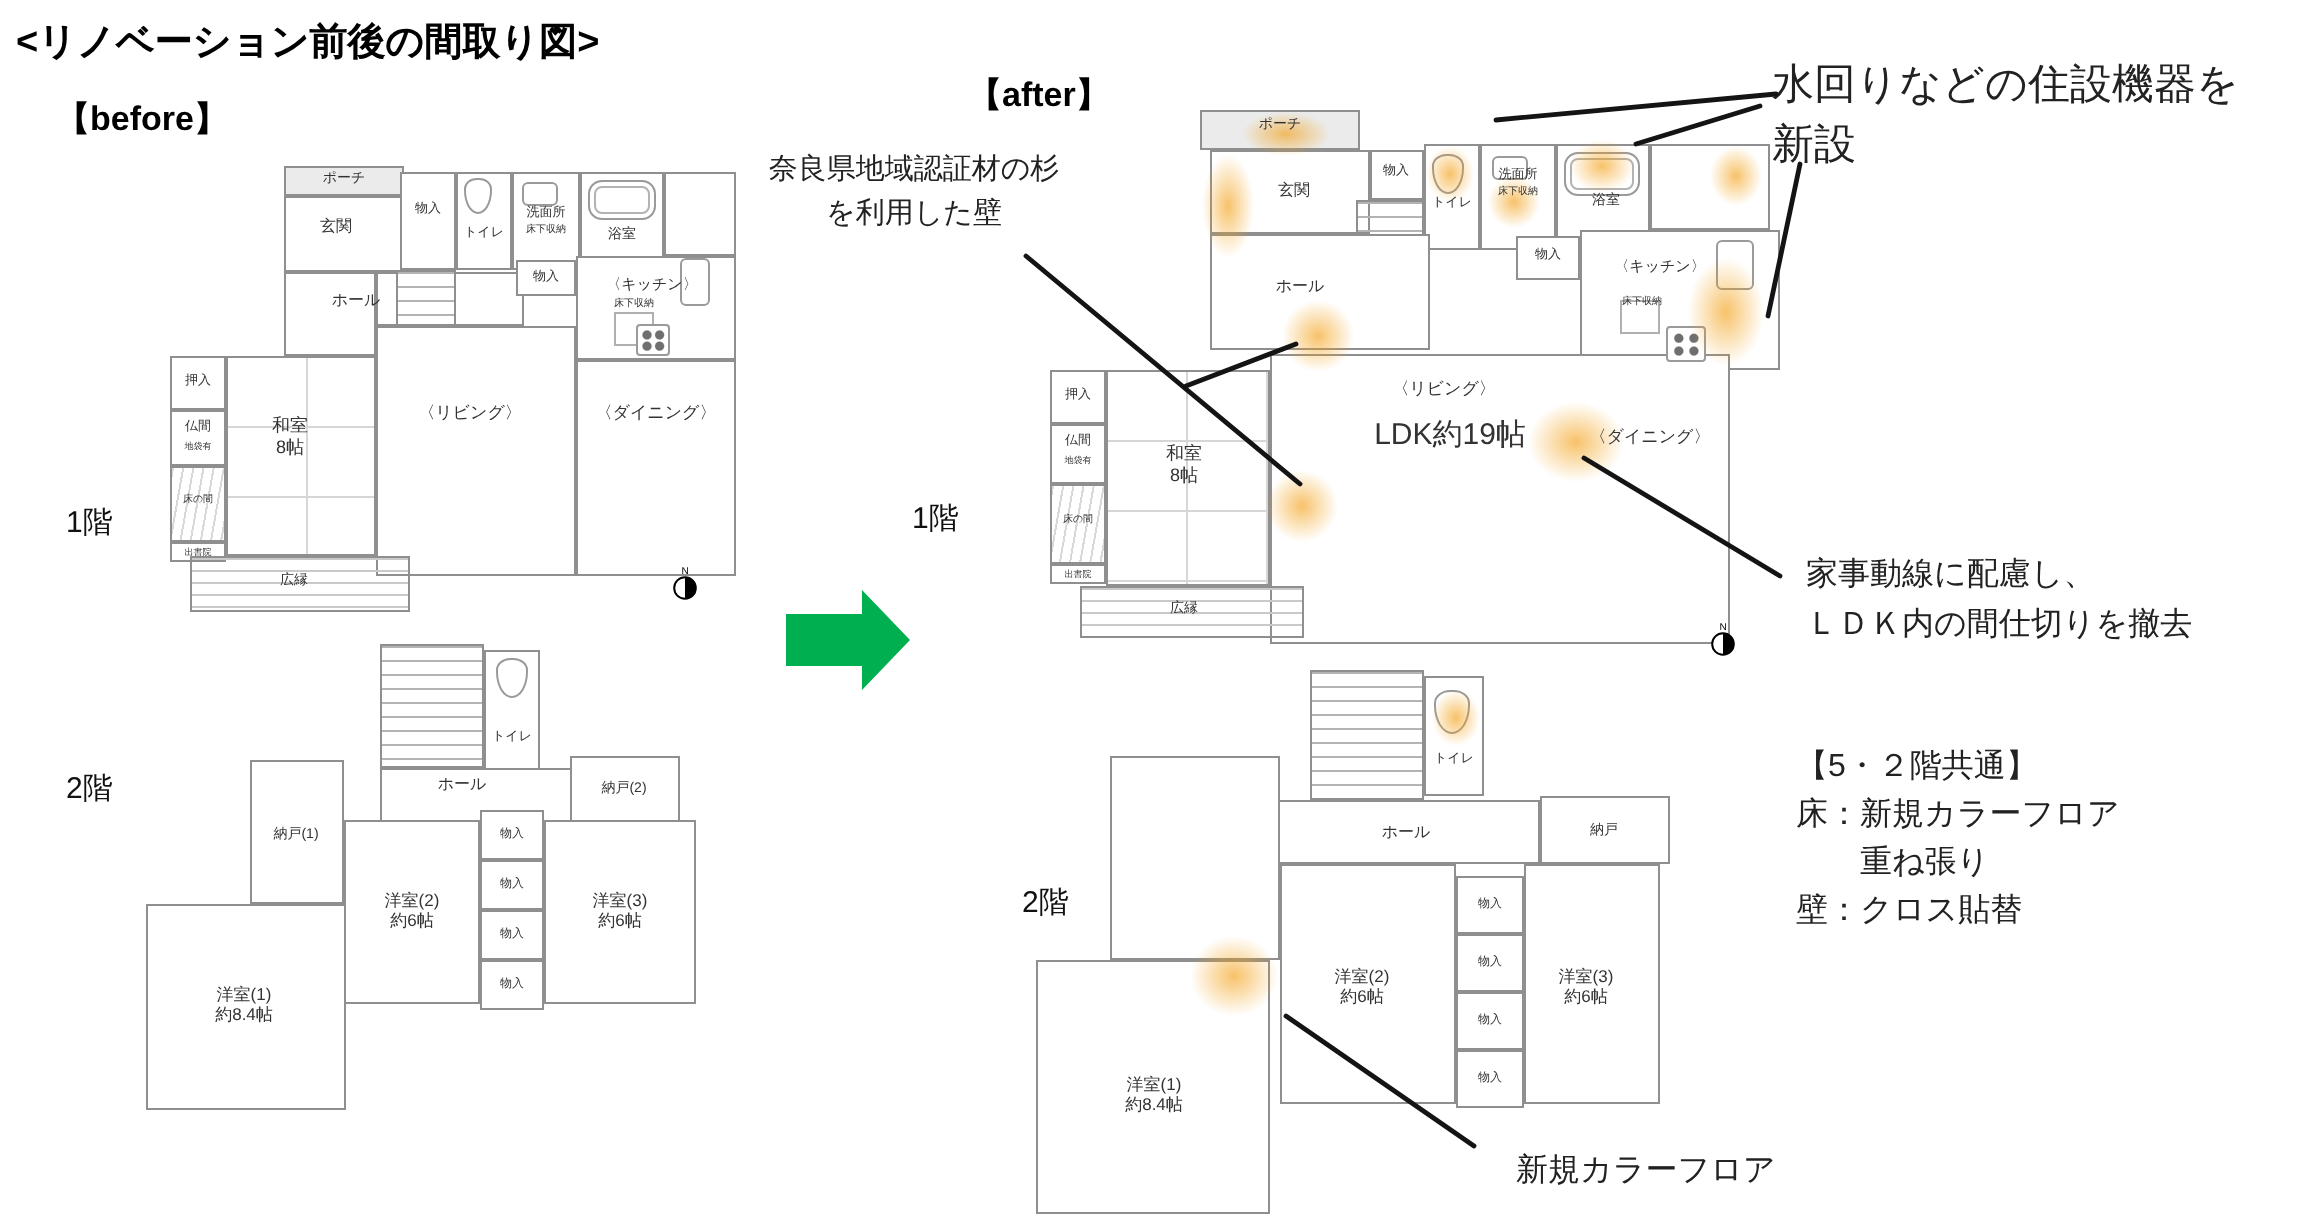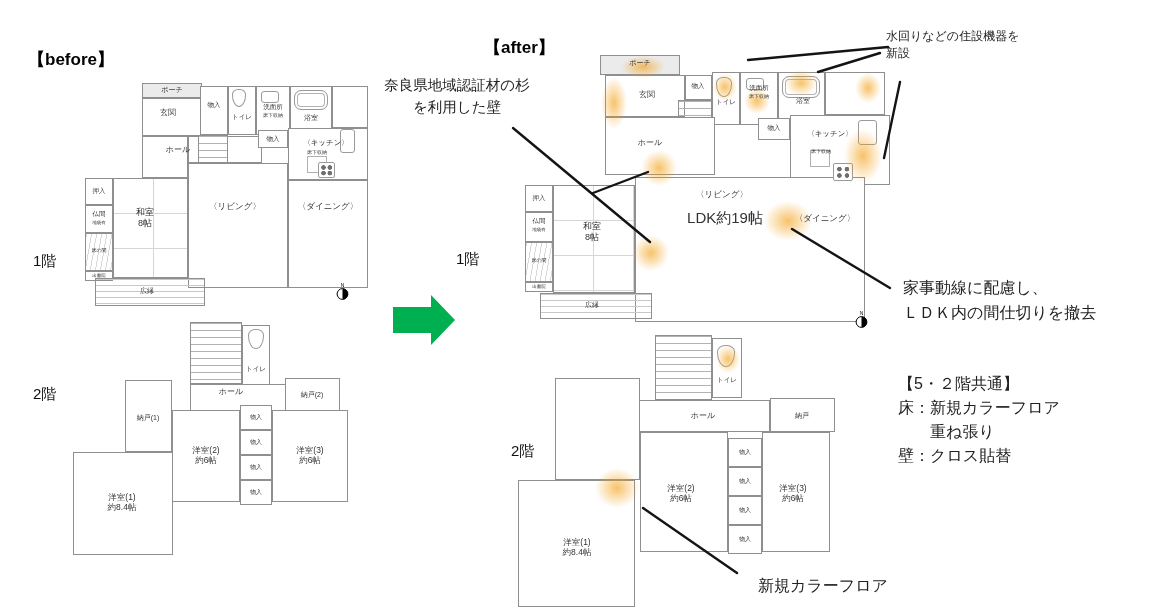--- a/index.html
+++ b/index.html
@@ -30,20 +30,21 @@
     radial-gradient(circle at 30% 72%,#6f6f6f 2px,transparent 2.6px),
     radial-gradient(circle at 72% 72%,#6f6f6f 2px,transparent 2.6px);}
   .fixture-wrap{position:absolute;}
   #callouts{position:absolute;left:0;top:0;pointer-events:none;}
   .arrow-body,.arrow-head{position:absolute;width:0;height:0;}
 </style>
 </head>
 <body>
 
 <div class="canvas">
+  <div class="headline" style="left:8px;top:8px;font-size:19px">&lt;リノベーション前後の間取り図&gt;</div>
   <div class="headline" style="left:28px;top:48px;font-size:17px">【before】</div>
   <div class="headline" style="left:484px;top:36px;font-size:17px">【after】</div>
 
   <div class="plan" style="left: 85px; top: 83px; width: 290px; height: 227px;">
       <div class="rect porch" style="left: 57px; top: 0px; width: 60px; height: 15px;"></div>
       <div class="rect " style="left: 57px; top: 15px; width: 60px; height: 38px;"></div>
       <div class="rect " style="left: 115px; top: 3px; width: 28px; height: 49px;"></div>
       <div class="rect " style="left: 143px; top: 3px; width: 28px; height: 49px;"></div>
       <div class="rect " style="left: 171px; top: 3px; width: 34px; height: 49px;"></div>
       <div class="rect " style="left: 205px; top: 3px; width: 42px; height: 49px;"></div>
@@ -219,21 +220,21 @@
 
   <div id="floor-labels">
       <div class="floor-label" style="left: 33px; top: 252px;">1階</div>
       <div class="floor-label" style="left: 33px; top: 385px;">2階</div>
       <div class="floor-label" style="left: 456px; top: 250px;">1階</div>
       <div class="floor-label" style="left: 511px; top: 442px;">2階</div>
     </div>
   <div id="annotations">
       <div class="annotation" style="left: 382px; top: 75px; width: 150px; font-size: 14.5px; line-height: 1.5; text-align: center;">奈良県地域認証材の杉
 を利用した壁</div>
-      <div class="annotation" style="left: 886px; top: 28px; width: 245px; font-size: 12px; line-height: 1.45; text-align: left;">水回りなどの住設機器を
+      <div class="annotation" style="left: 886px; top: 28px; width: 245px; font-size: 21px; line-height: 1.45; text-align: left;">水回りなどの住設機器を
 新設</div>
       <div class="annotation" style="left: 903px; top: 276px; width: 248px; font-size: 16px; line-height: 1.55; text-align: left;">家事動線に配慮し、
 ＬＤＫ内の間仕切りを撤去</div>
       <div class="annotation" style="left: 898px; top: 372px; width: 235px; font-size: 16px; line-height: 1.5; text-align: left;">【5・２階共通】
 床：新規カラーフロア
 　　重ね張り
 壁：クロス貼替</div>
       <div class="annotation" style="left: 758px; top: 575px; width: 150px; font-size: 16px; line-height: 1.4; text-align: left;">新規カラーフロア</div>
     </div>
 

